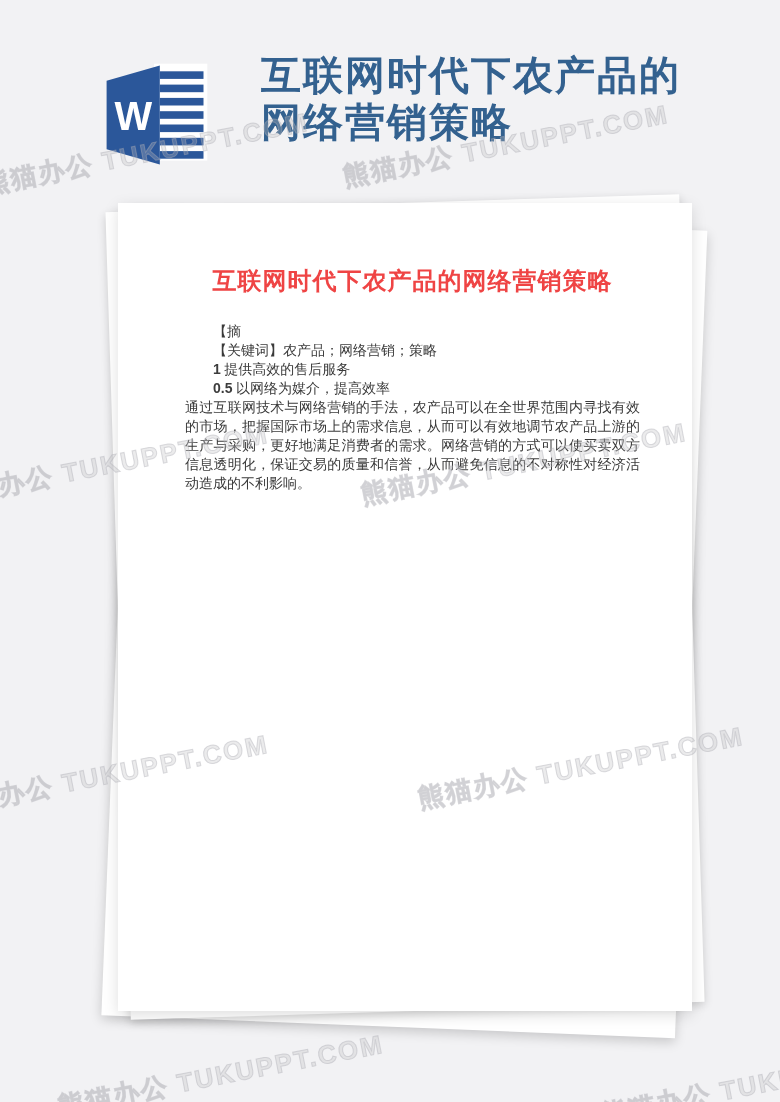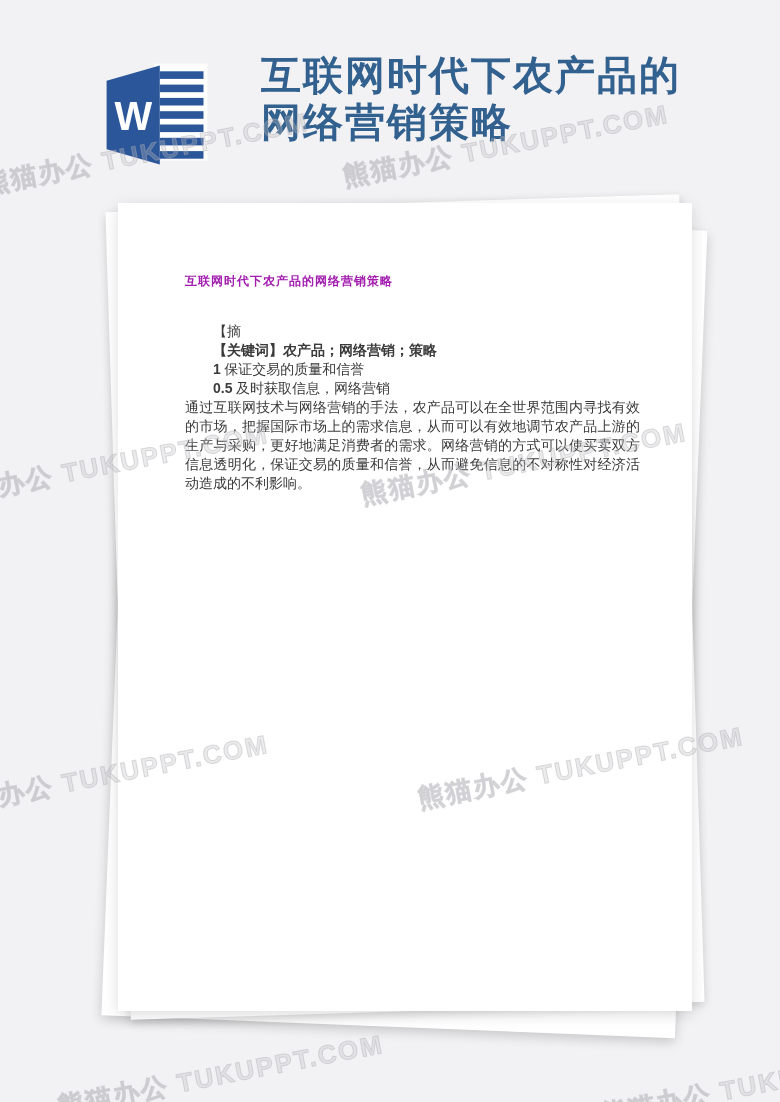--- a/index.html
+++ b/index.html
@@ -21,25 +21,25 @@
   }
   .sheet-back-a{transform:rotate(-1.8deg);box-shadow:0 3px 10px rgba(0,0,0,.16);}
   .sheet-back-b{transform:rotate(2.3deg) translateY(16px);box-shadow:0 4px 12px rgba(0,0,0,.18);}
   .sheet-main{box-shadow:0 4px 14px rgba(0,0,0,.13);z-index:2;}
   
   .doc{
     position:absolute;left:0;top:0;width:574px;height:808px;box-sizing:border-box;
     padding:64px 52px 0 67px;color:#3a3a3a;
     font-size:14px;line-height:19px;text-align:justify;
   }
-  .doc-title{font-size:12px;line-height:28px;color:#a21caf;margin:0 0 27px 0;letter-spacing:1px;text-align:left;}
+  .doc-title{font-size:24px;line-height:28px;color:#ef4444;margin:0 0 27px 0;letter-spacing:1px;text-align:center;}
   .doc p{margin:0;}
   .indent{text-indent:2em;}
   .abstract{margin-bottom:8px;}
-  .keywords{margin-bottom:5px;text-align:left;font-weight:bold;}
+  .keywords{margin-bottom:5px;text-align:left;}
   .h-num{font-family:"Liberation Sans","DejaVu Sans",sans-serif;font-weight:bold;color:#3c3c3c;}
   .sec{text-align:left;text-indent:2em;}
   .sec-1{margin-bottom:27px;}
   .para-1{margin-bottom:6px;}
   .sec-11{margin-bottom:26px;}
   .para-2{margin-bottom:20px;}
   .para-3{margin-bottom:8px;}
   
   .wm-layer{position:absolute;left:0;top:0;width:780px;height:1102px;z-index:5;pointer-events:none;}
   .wm{
@@ -79,24 +79,24 @@
 <div class="sheet sheet-back-a"></div>
 
 <div class="sheet sheet-main">
   <div class="doc">
     <h1 class="doc-title">互联网时代下农产品的网络营销策略</h1>
 
     <p class="abstract indent"><span>【摘</span><br></p>
 
     <p class="keywords indent">【关键词】农产品；网络营销；策略</p>
 
-    <p class="sec sec-1"><span class="h-num">1</span> <span>保证交易的质量和信誉</span></p>
+    <p class="sec sec-1"><span class="h-num">1</span> <span>提供高效的售后服务</span></p>
 
 
-    <p class="sec sec-11"><span class="h-num">0.5</span> <span>及时获取信息，网络营销</span></p>
+    <p class="sec sec-11"><span class="h-num">0.5</span> <span>以网络为媒介，提高效率</span></p>
 
     <p class="para-2">通过互联网技术与网络营销的手法，农产品可以在全世界范围内寻找有效的市场，把握国际市场上的需求信息，从而可以有效地调节农产品上游的生产与采购，更好地满足消费者的需求。网络营销的方式可以使买卖双方信息透明化，保证交易的质量和信誉，从而避免信息的不对称性对经济活动造成的不利影响。</p>
 
 
   </div>
 </div>
 
 <div class="wm-layer">
   <span class="wm" style="left:-20px;top:168px;">熊猫办公 TUKUPPT.COM</span>
   <span class="wm" style="left:340px;top:160px;">熊猫办公 TUKUPPT.COM</span>

